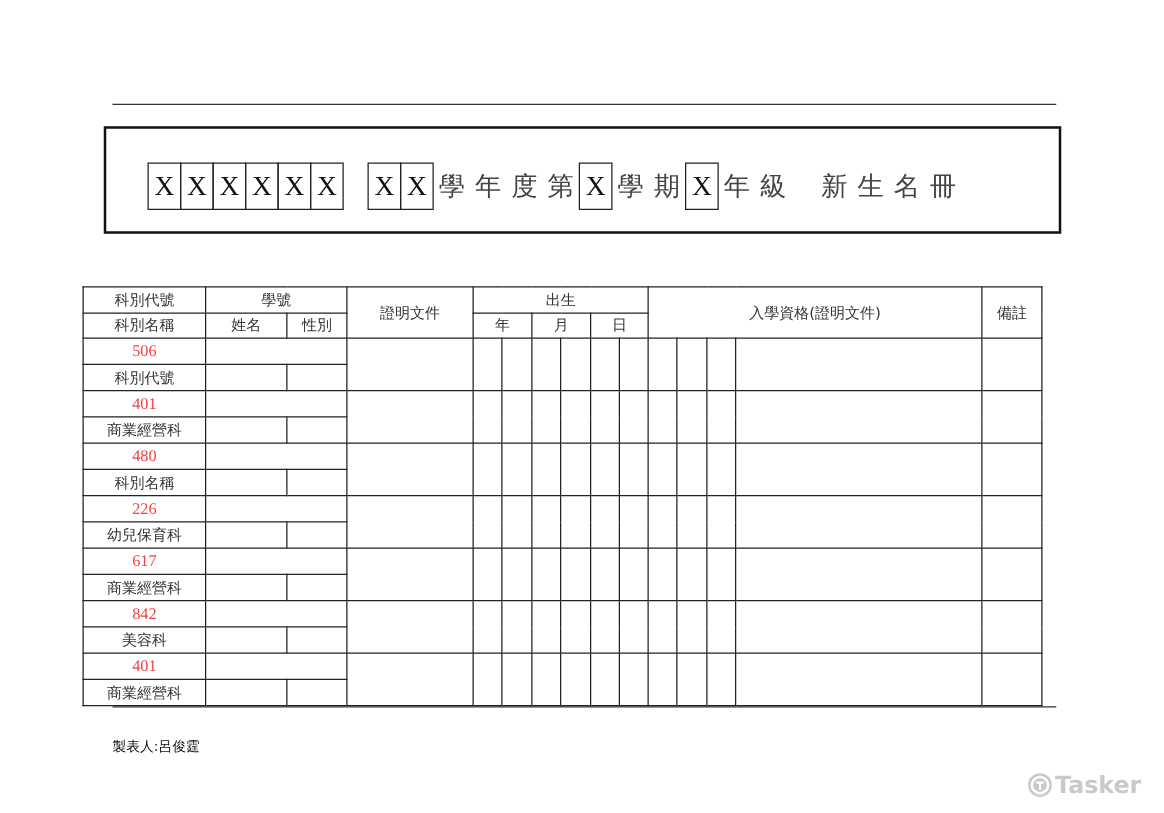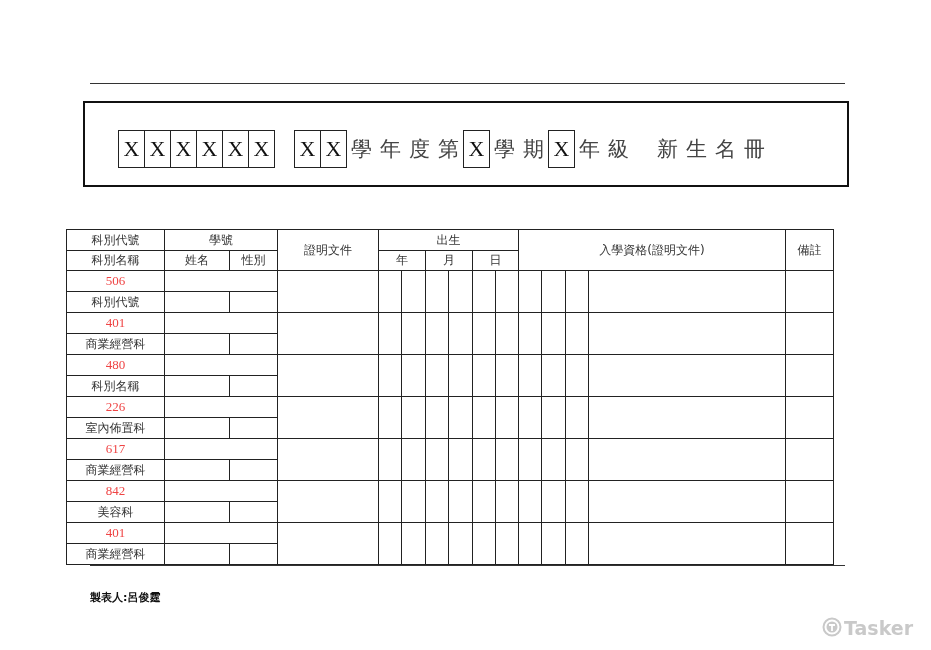--- a/index.html
+++ b/index.html
@@ -16,22 +16,22 @@
   .xgroup { display: flex; margin-left: 1px; }
   .gap { width: 19px; }
   .tchar { font-size: 21px; color: #444; letter-spacing: 0; line-height: 38px; padding: 0 2px; }
   .tchar.w { width: 29px; text-align: center; padding: 0; }
   .sp { width: 20px; }
   table.grid { position: absolute; left: 66px; top: 210px; border-collapse: collapse;
                table-layout: fixed; margin-top: 19px; }
   table.grid td { border: 1px solid #222; padding: 0; font-size: 12px; text-align: center;
                   vertical-align: middle; color: #333; overflow: hidden; white-space: nowrap; }
   table.grid td.num { font-family: "Liberation Serif", "DejaVu Serif", serif; font-size: 13px; color: #ef4444; }
-  .footer { position: absolute; left: 90px; top: 590px; font-size: 11px; color: #111; font-weight: bold; }
-  .logo { position: absolute; left: 822px; top: 617px; display: flex; align-items: flex-start;
+  .footer { position: absolute; left: 90px; top: 590px; font-size: 11px; color: #111; }
+  .logo { position: absolute; left: 822px; top: 617px; display: flex; align-items: center;
           color: #c9c9c9; font-weight: bold; font-size: 19px; font-family: "DejaVu Sans", sans-serif; }
   .logo svg { margin-right: 2px; }
 </style>
 </head>
 <body>
 
 <div class="hr" style="left:90px; top:83px; width:755px;"></div>
 
 <div class="titlebox">
   <div class="title-row">
@@ -178,21 +178,21 @@
         <td rowspan="2"></td>
     <td rowspan="2"></td>
         <td rowspan="2"></td>
     <td rowspan="2"></td>
         <td rowspan="2"></td>
         <td rowspan="2"></td>
     <td rowspan="2"></td>
     <td rowspan="2"></td>
   </tr>
   <tr style="height:21px">
-    <td>室內佈置科</td>
+    <td>幼兒保育科</td>
     <td></td>
     <td></td>
   </tr>
 
   <tr style="height:21px">
     <td class="num">617</td>
     <td colspan="2"></td>
     <td rowspan="2"></td>
     <td rowspan="2"></td>
         <td rowspan="2"></td>

